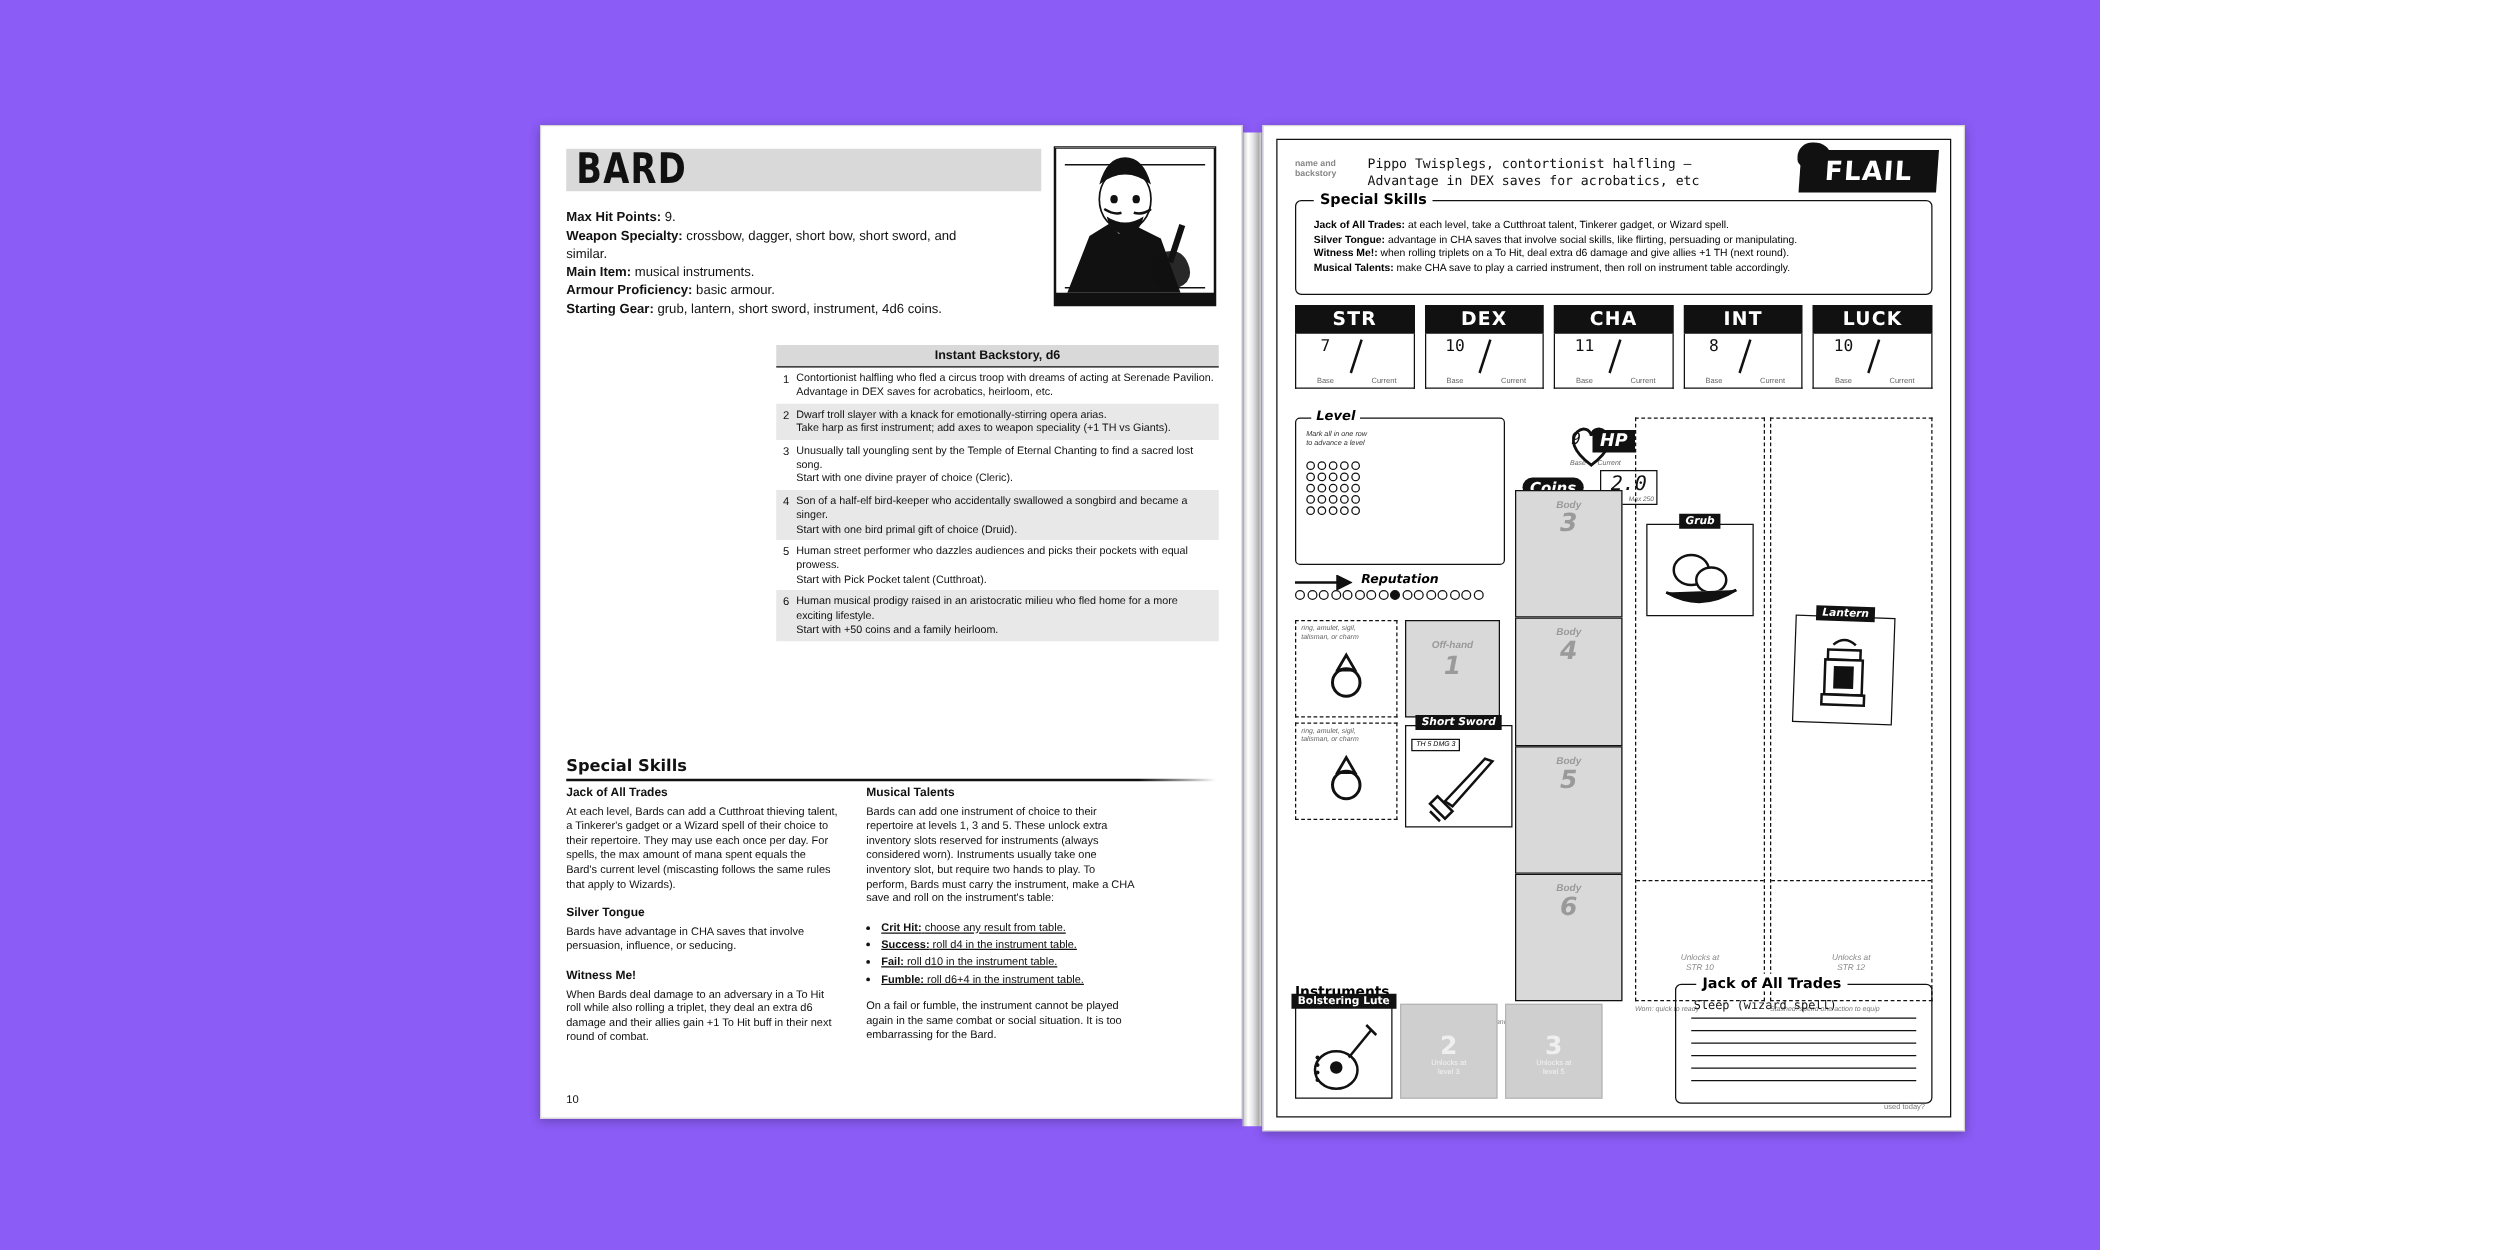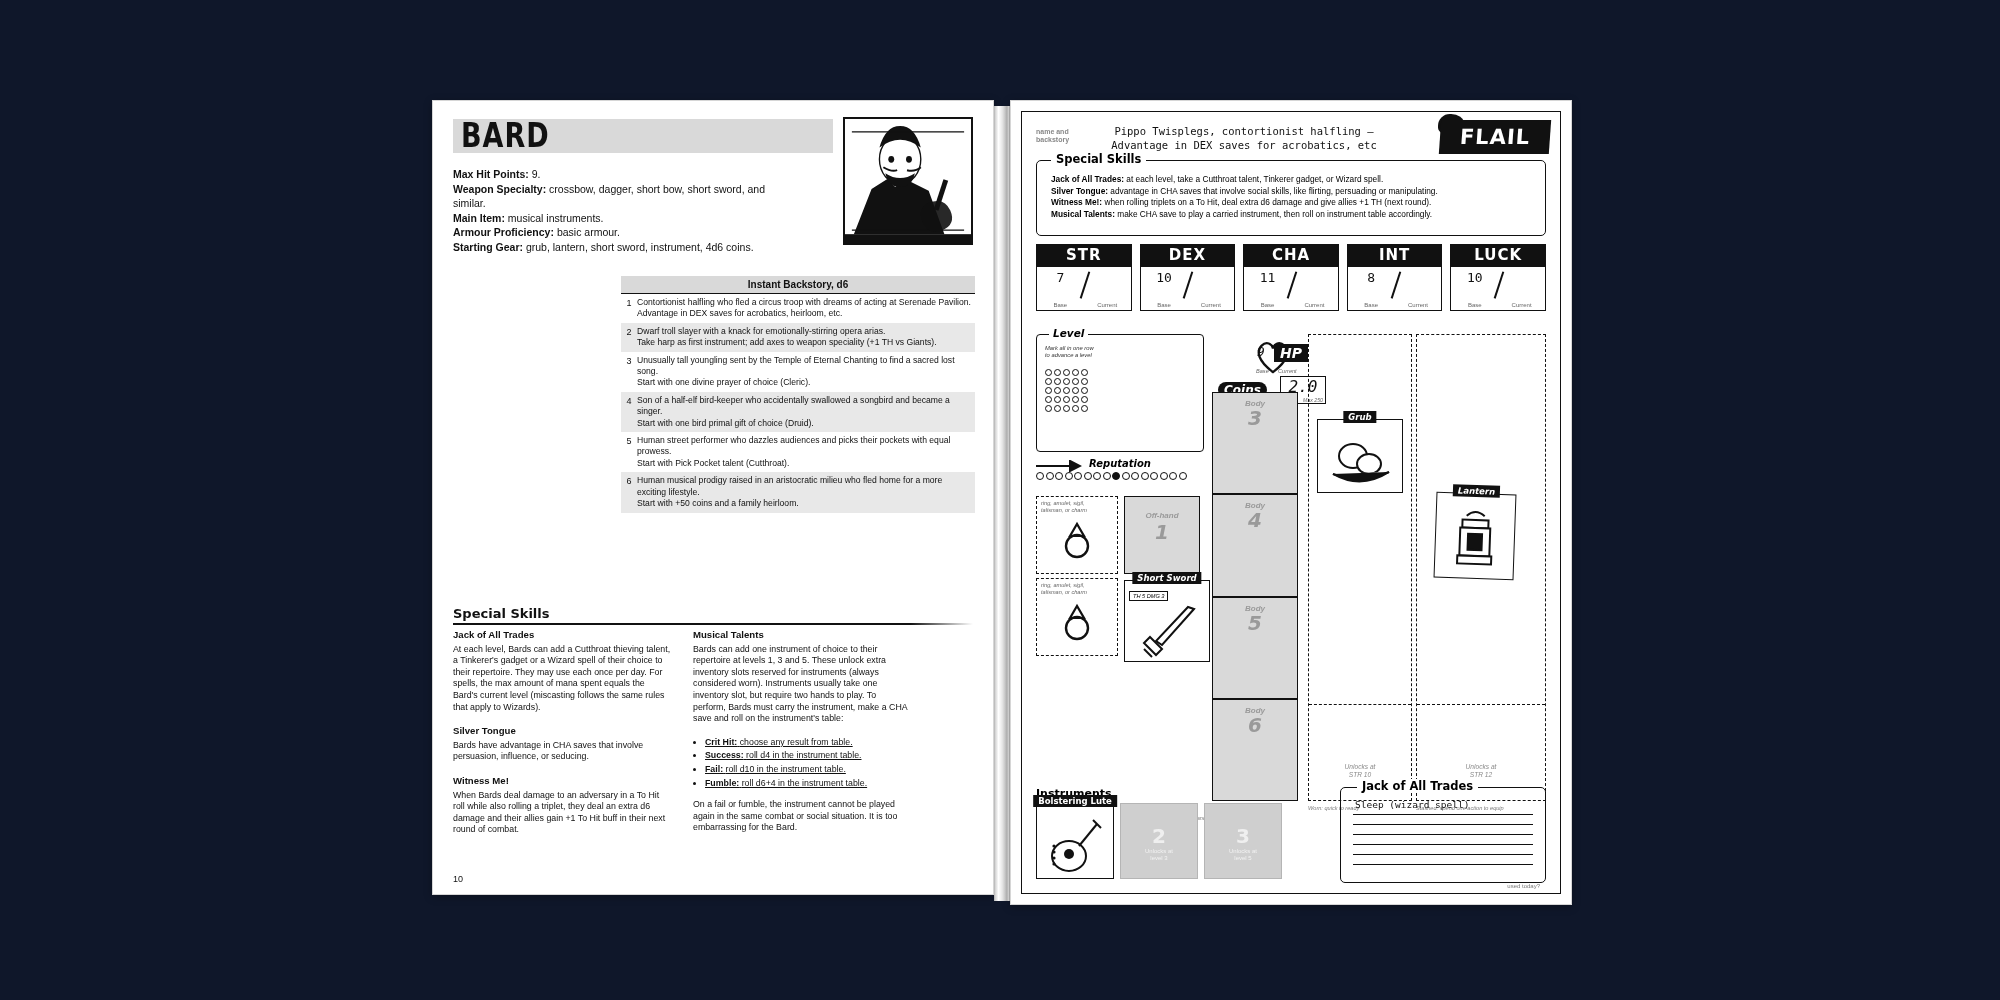--- a/index.html
+++ b/index.html
@@ -5,22 +5,22 @@
   * { box-sizing: border-box; }
   html, body {
     margin: 0; padding: 0;
     width: 2000px; height: 1000px;
     background: #ffffff;
     font-family: "Liberation Sans", sans-serif;
     overflow: hidden;
   }
   #stage {
     position: relative;
-    width: 2000px; height: 1000px;
-    background: #0f172a;
+    width: 1680px; height: 1000px;
+    background: #8b5cf6;
   }
 
   
   .book {
     position: absolute;
     left: 432px; top: 100px;
     width: 1140px; height: 810px;
   }
   .page {
     position: absolute;
@@ -152,21 +152,20 @@
 
   .name-label {
     position: absolute; left: 14px; top: 16px;
     font-size: 7px; line-height: 8px; color: #888; font-weight: 700;
   }
   .handwrite {
     font-family: "DejaVu Sans Mono", monospace;
     font-size: 10.5px;
     line-height: 14px;
     color: #111;
-    text-align: center;
   }
   .name-val {
     position: absolute; left: 72px; top: 12px; width: 300px;
   }
   .flail-logo {
     position: absolute; right: 10px; top: 8px;
     width: 110px; height: 34px;
     background: #111;
     color: #fff;
     font-family: "DejaVu Sans", sans-serif;

